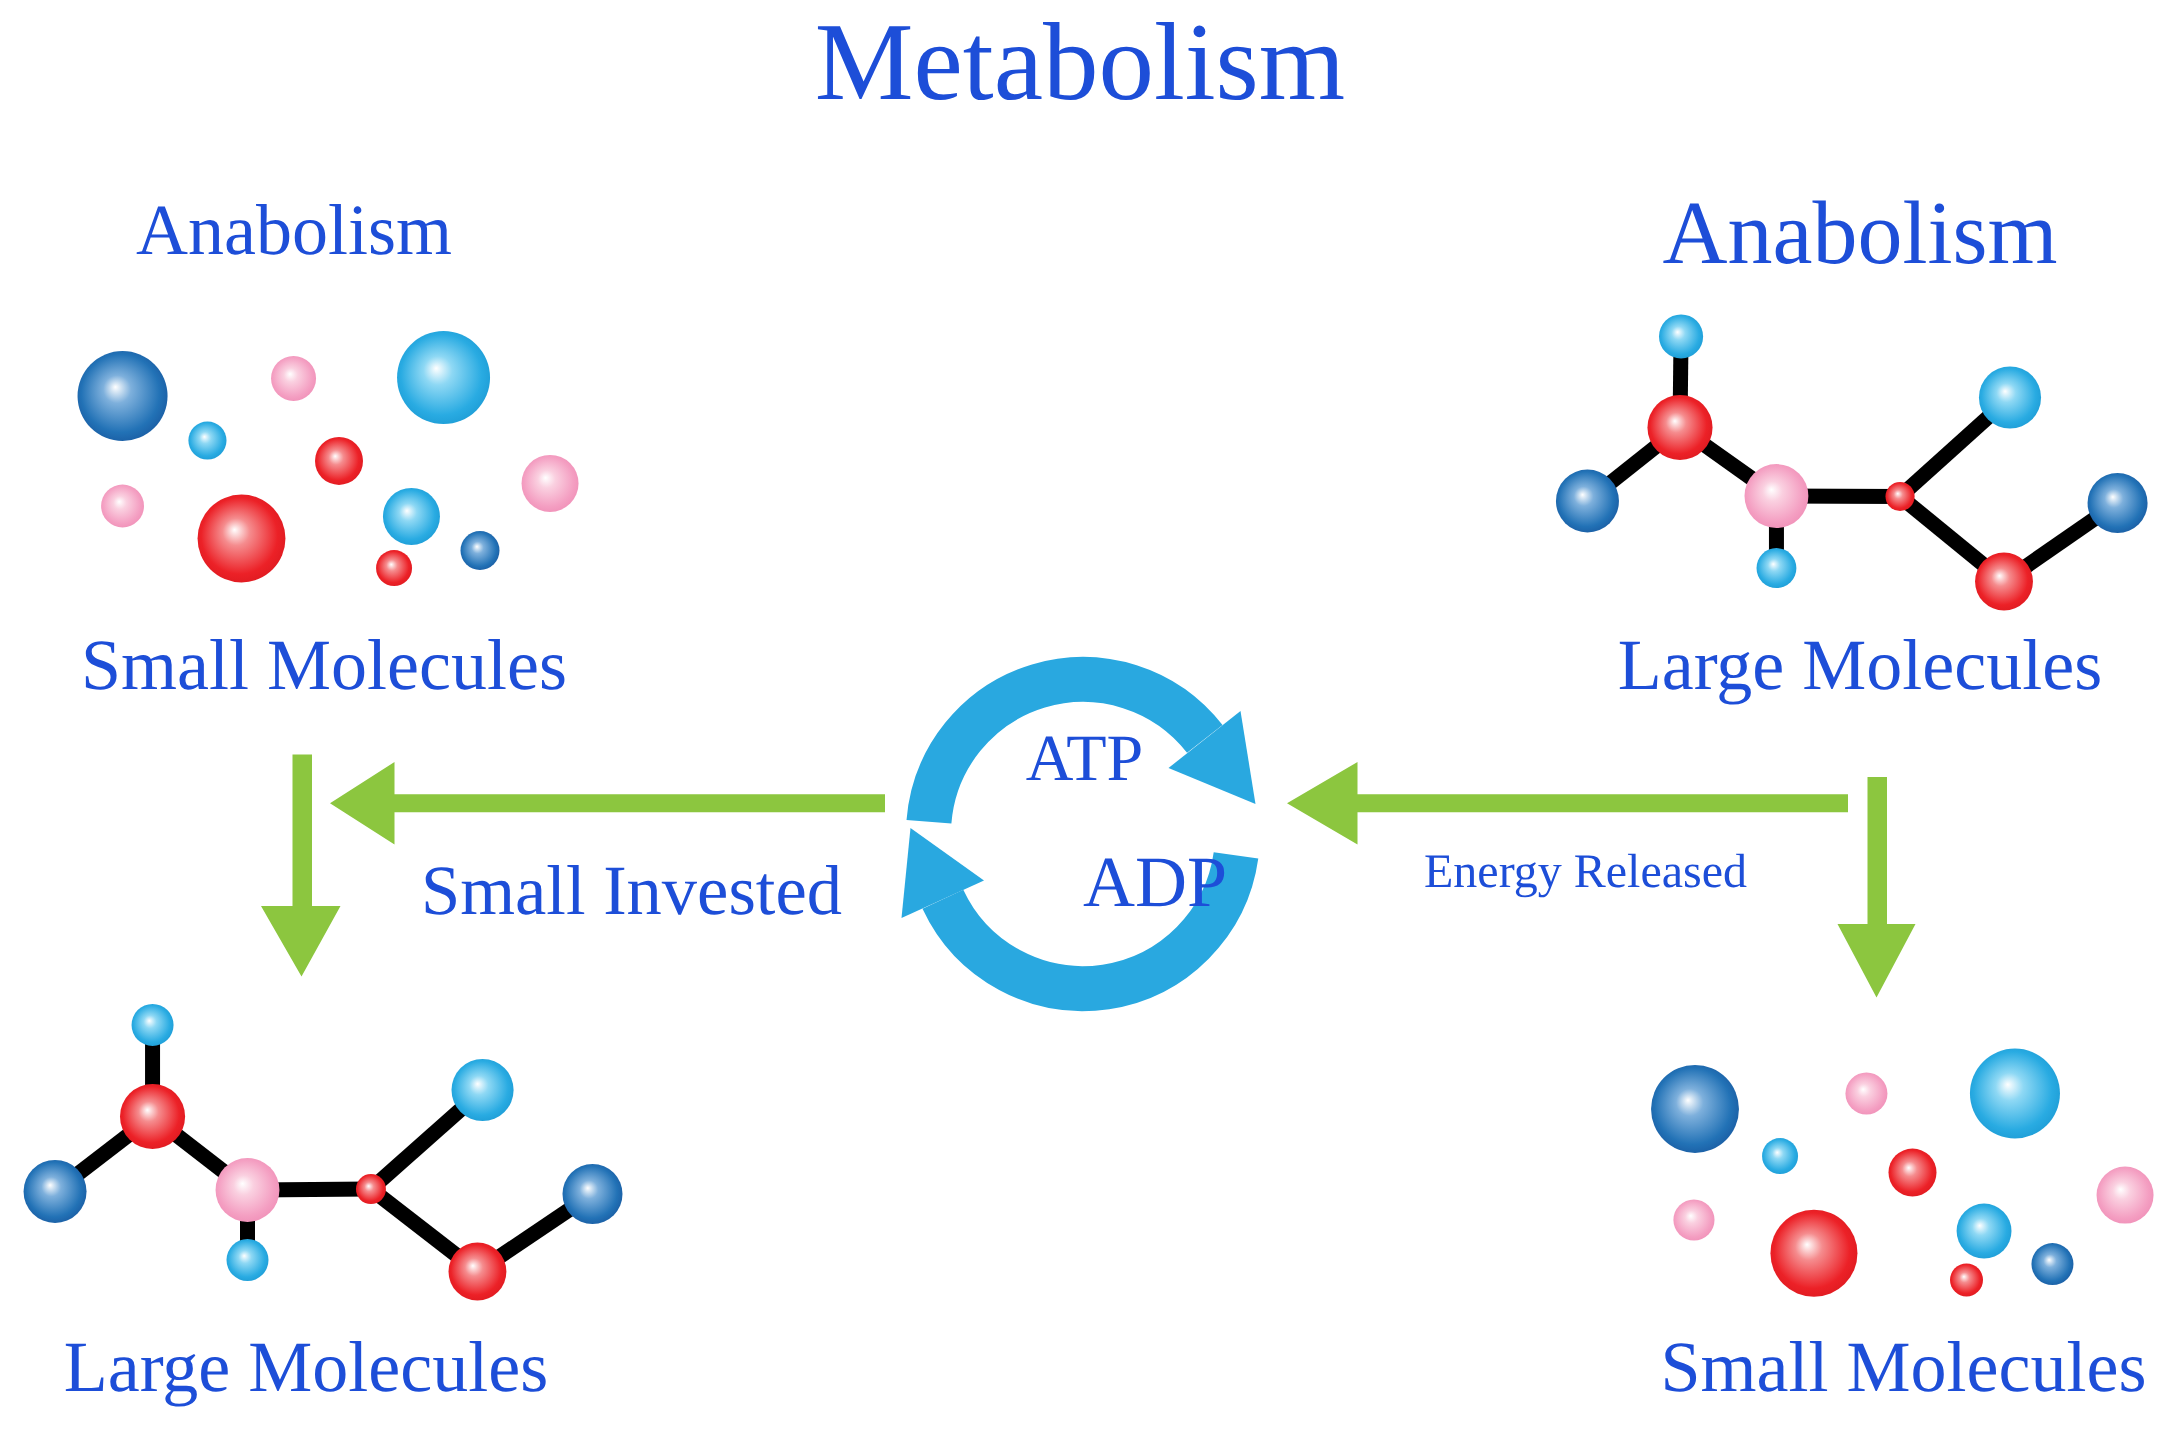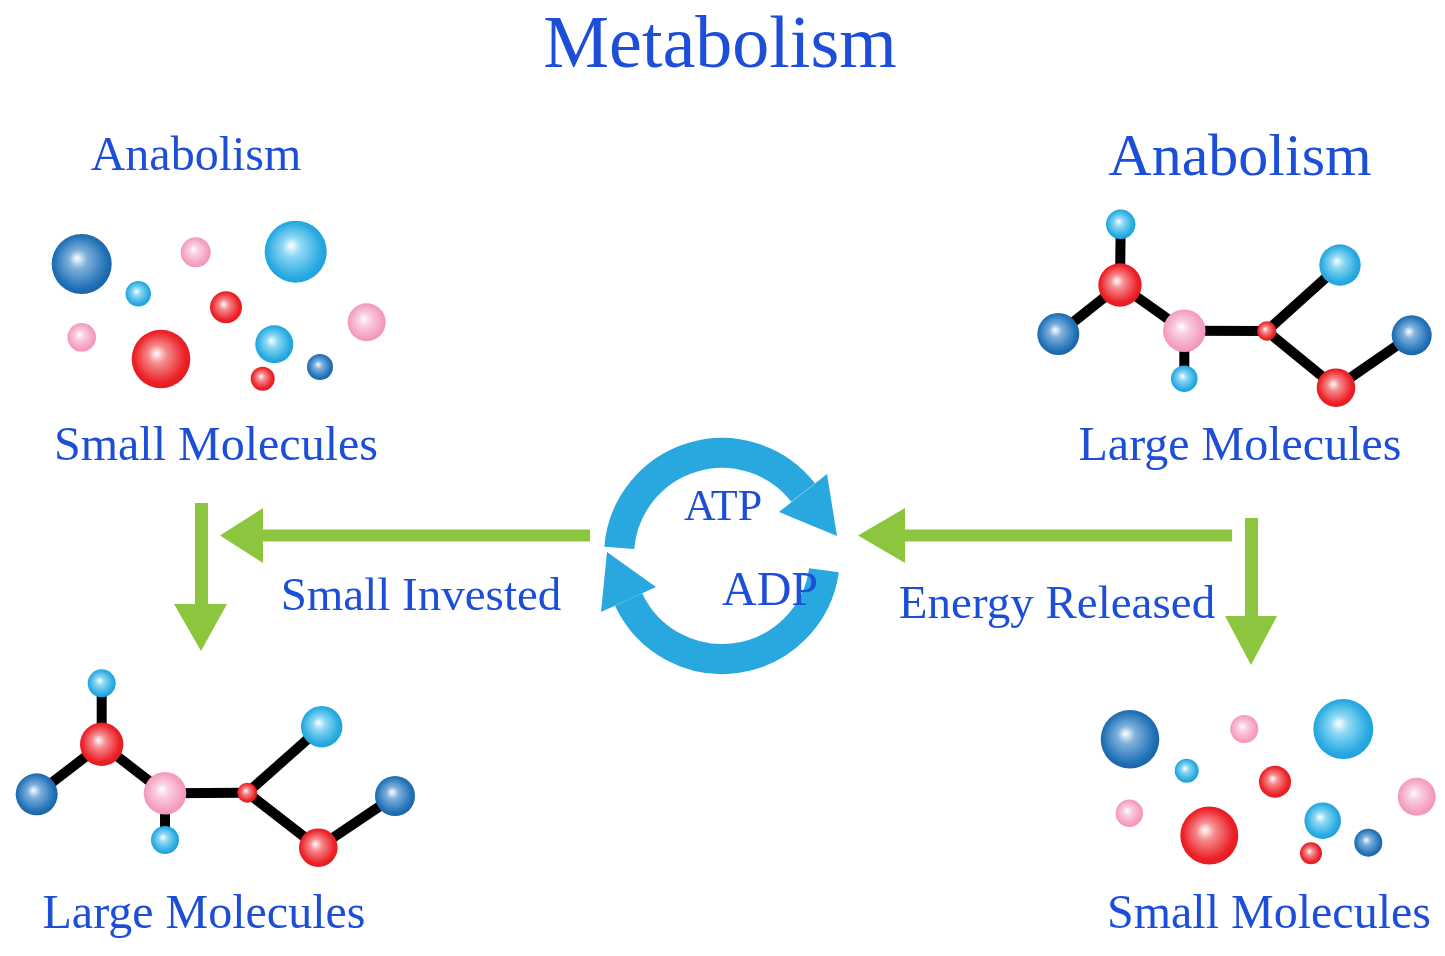--- a/index.html
+++ b/index.html
@@ -28,21 +28,21 @@
   .heading-left { left: 196px;  top: 126px; font-size: 48px; }
   .heading-right{ left: 1240px; top: 121px; font-size: 60px; }
   .label        { font-size: 48px; }
   .label-tl     { left: 216px;  top: 416px; }
   .label-tr     { left: 1240px; top: 416px; }
   .label-bl     { left: 204px;  top: 884px; }
   .label-br     { left: 1269px; top: 884px; }
   .atp-label    { left: 723px;  top: 481px; font-size: 44px; }
   .adp-label    { left: 726px;  top: 561px; font-size: 48px; margin-left: 44px; }
   .energy-left  { left: 421px;  top: 567px; font-size: 47px; }
-  .energy-right { left: 1057px; top: 575px; font-size: 47px; }
+  .energy-right { left: 1057px; top: 562px; font-size: 32px; }
 </style>
 </head>
 <body>
 
 <div id="stage">
 
   <svg id="diagram-svg" viewBox="0 0 1445 956" xmlns="http://www.w3.org/2000/svg">
       <defs>
         <radialGradient id="grad-red" cx="50%" cy="50%" r="62%" fx="42%" fy="40%">
           <stop offset="0%" stop-color="#FFFFFF"></stop>

